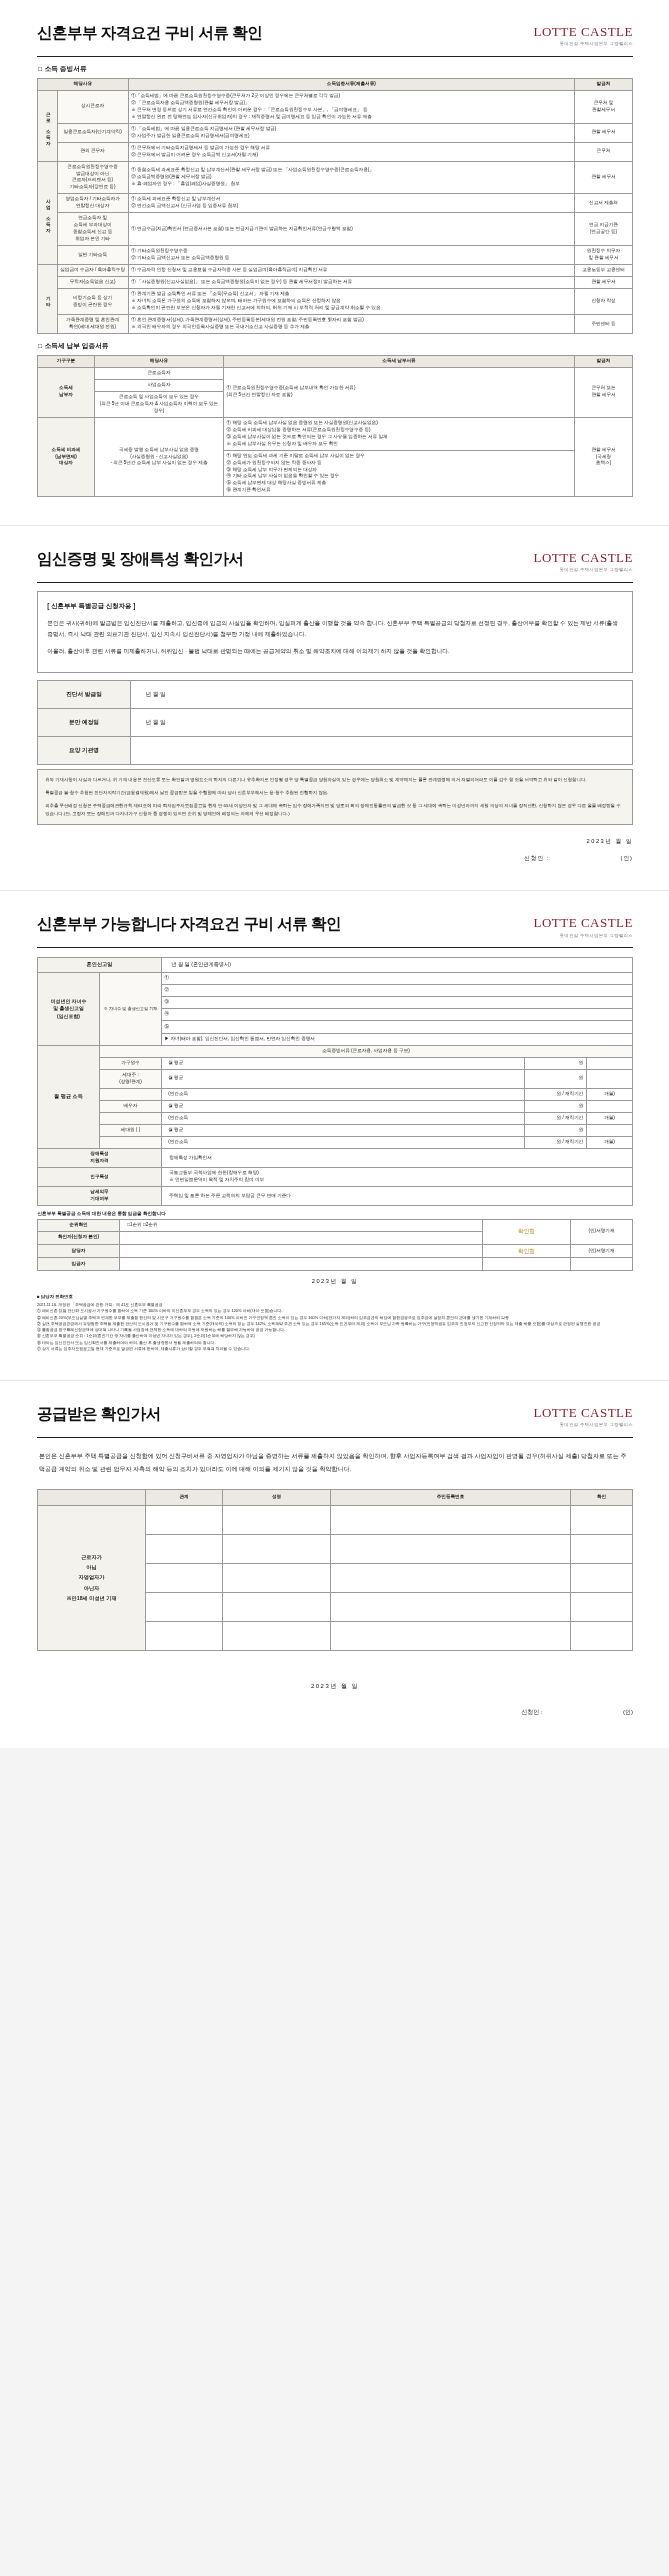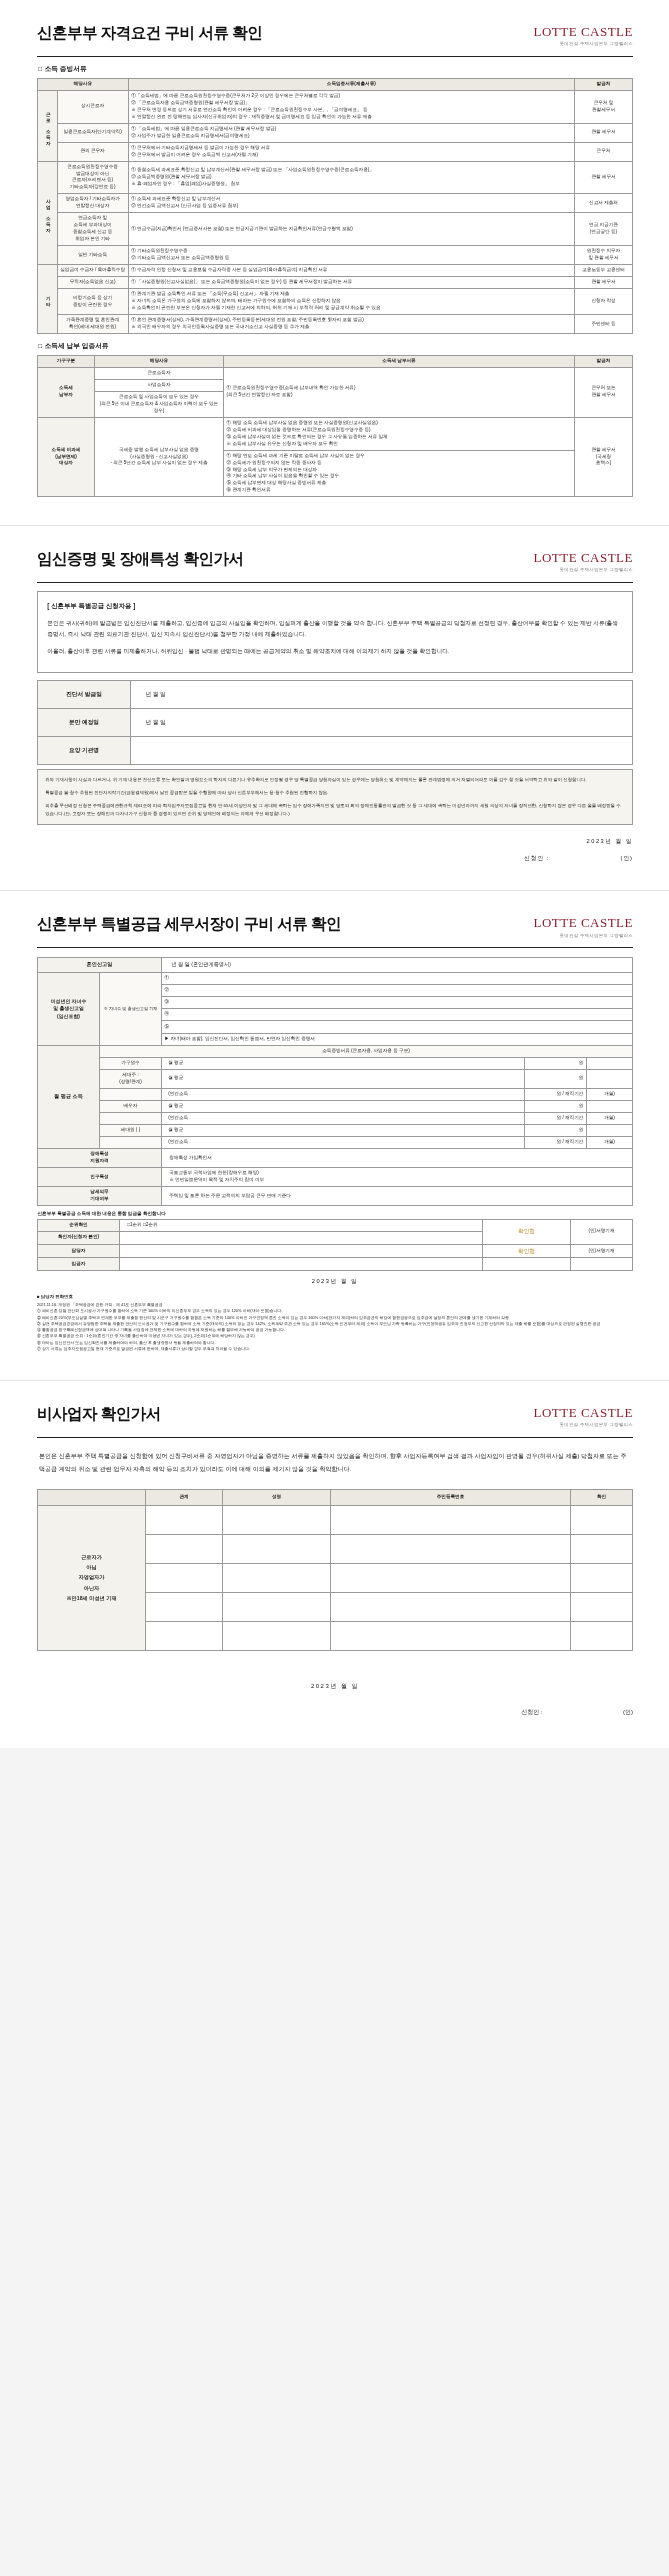--- a/index.html
+++ b/index.html
@@ -363,21 +363,21 @@
       <span>신청인 :</span>
       <span class="ind"></span>
       <span class="stamp">(인)</span>
     </div>
   </div>
   <div class="doc-foot-space"></div>
 </section>
 
 <section class="page">
   <div class="doc-head">
-    <div class="doc-title">신혼부부 특별공급 세무서장이 구비 서류 확인</div>
+    <div class="doc-title">신혼부부 가능합니다 자격요건 구비 서류 확인</div>
     <div class="brand">
       <div class="brand-name">LOTTE CASTLE</div>
       <div class="brand-sub">롯데건설 주택사업본부 그랑팰리스</div>
     </div>
   </div>
   <div class="title-rule"></div>
 
   <table class="doc">
     <colgroup>
         <col style="width:62px">
@@ -527,21 +527,21 @@
     <div>④ 통합공급 청구특례신청금액에 상대적 나타나 기록을 사업장에 전체한 소득에 대하여 자동에 재원하는 해를 첨부해 가능하여 공급 가능합니다.</div>
     <div>⑤ 신혼부부 특별공급 순위 : 1순위(혼인기간 중 자녀를 출산하여 미성년 자녀가 있는 경우), 2순위(1순위에 해당하지 않는 경우)</div>
     <div>⑥ 태아는 임신진단서 또는 임신확인서를 제출하여야 하며, 출산 후 출생증명서 등을 제출하여야 합니다.</div>
     <div>⑦ 상기 서류는 입주자모집공고일 현재 기준으로 발급된 서류에 한하며, 제출서류가 상이할 경우 부적격 처리될 수 있습니다.</div>
   </div>
   <div class="doc-foot-space"></div>
 </section>
 
 <section class="page" style="padding-bottom:31px">
   <div class="doc-head">
-    <div class="doc-title">비사업자 확인가서</div>
+    <div class="doc-title">공급받은 확인가서</div>
     <div class="brand">
       <div class="brand-name">LOTTE CASTLE</div>
       <div class="brand-sub">롯데건설 주택사업본부 그랑팰리스</div>
     </div>
   </div>
   <div class="title-rule"></div>
 
   <p class="body-txt" style="margin:12.4px 2.1px 13.4px 2.1px;font-size:6px;line-height:2.1">본인은 신혼부부 주택 특별공급을 신청함에 있어 신청구비서류 중 자영업자가 아님을 증명하는 서류를 제출하지 않았음을 확인하며, 향후 사업자등록여부 검색 결과 사업자임이 판명될 경우(허위사실 제출) 당첨자로 또는 주택공급 계약의 취소 및 관련 업무자 자측의 해약 등의 조치가 있더라도 이에 대해 이의를 제기지 않을 것을 확약합니다.</p>
 
   <table class="doc">

